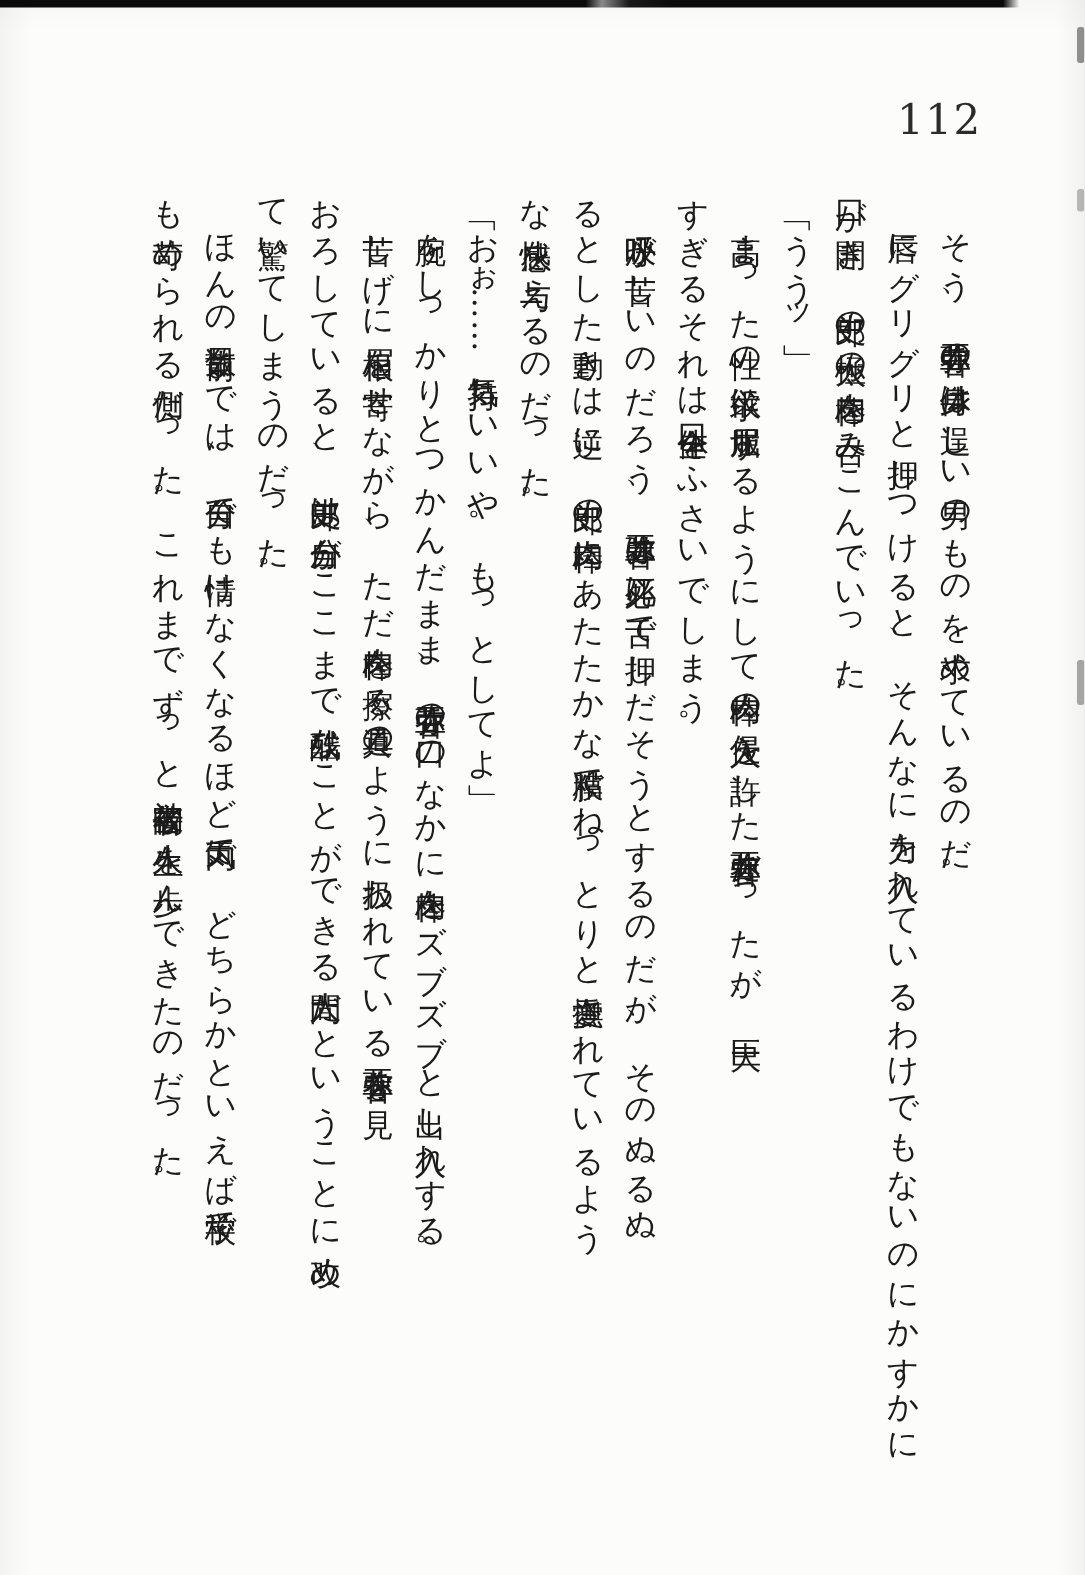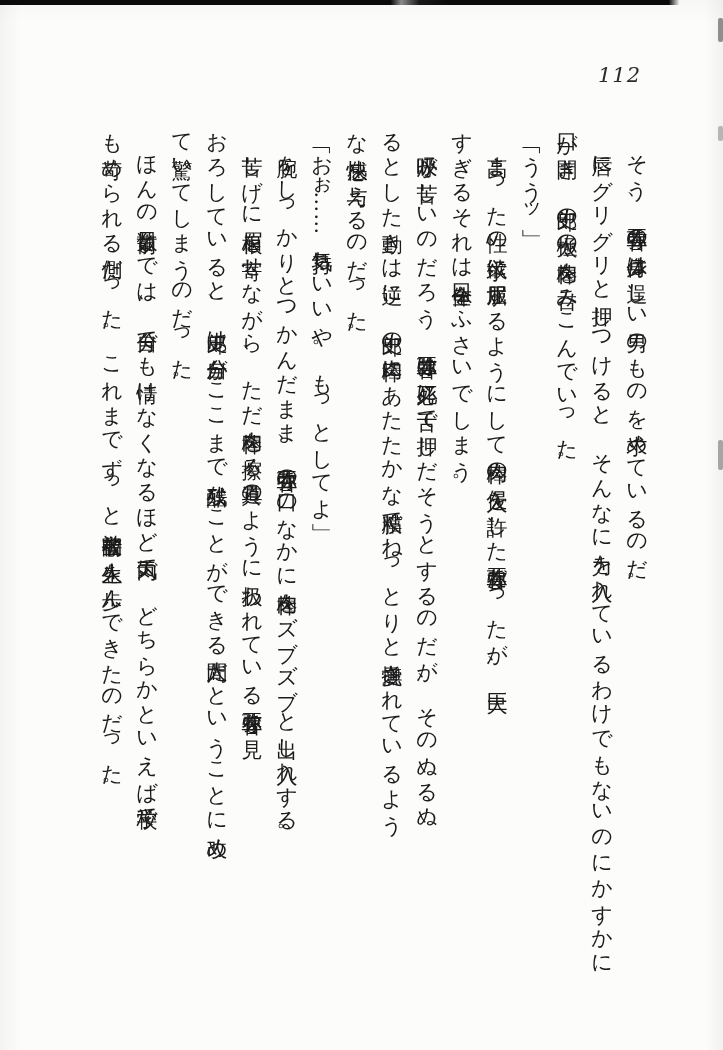--- a/index.html
+++ b/index.html
@@ -43,22 +43,21 @@
   .edge-mark.m1 { top: 18px;  height: 24px; }
   .edge-mark.m2 { top: 126px; height: 15px; background: rgba(90,90,90,0.4); }
   .edge-mark.m3 { top: 440px; height: 30px; background: rgba(70,70,70,0.45); }
 
   .page-number {
     position: absolute;
     top: 63px;
     left: 598px;
     width: 34px;
     text-align: center;
-    font-size: 21px;
-    font-style: italic;
+    font-size: 28px;
     letter-spacing: 1px;
     color: #2b2b2b;
   }
 
   .body-text {
     position: absolute;
     top: 118px;
     right: 69px;
     height: 838px;
     width: 562px;

